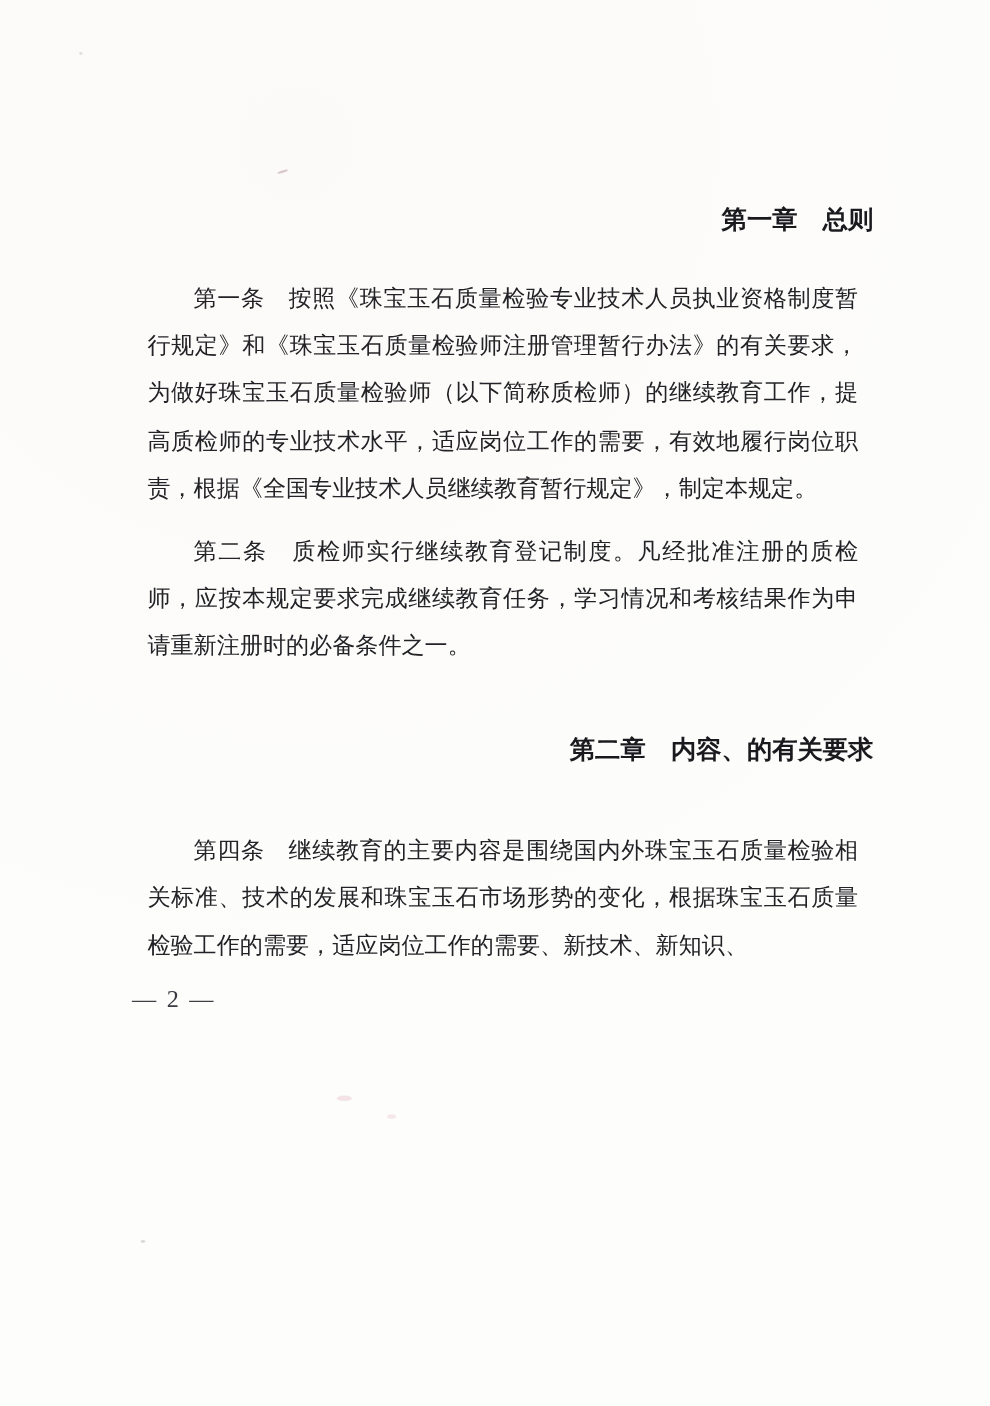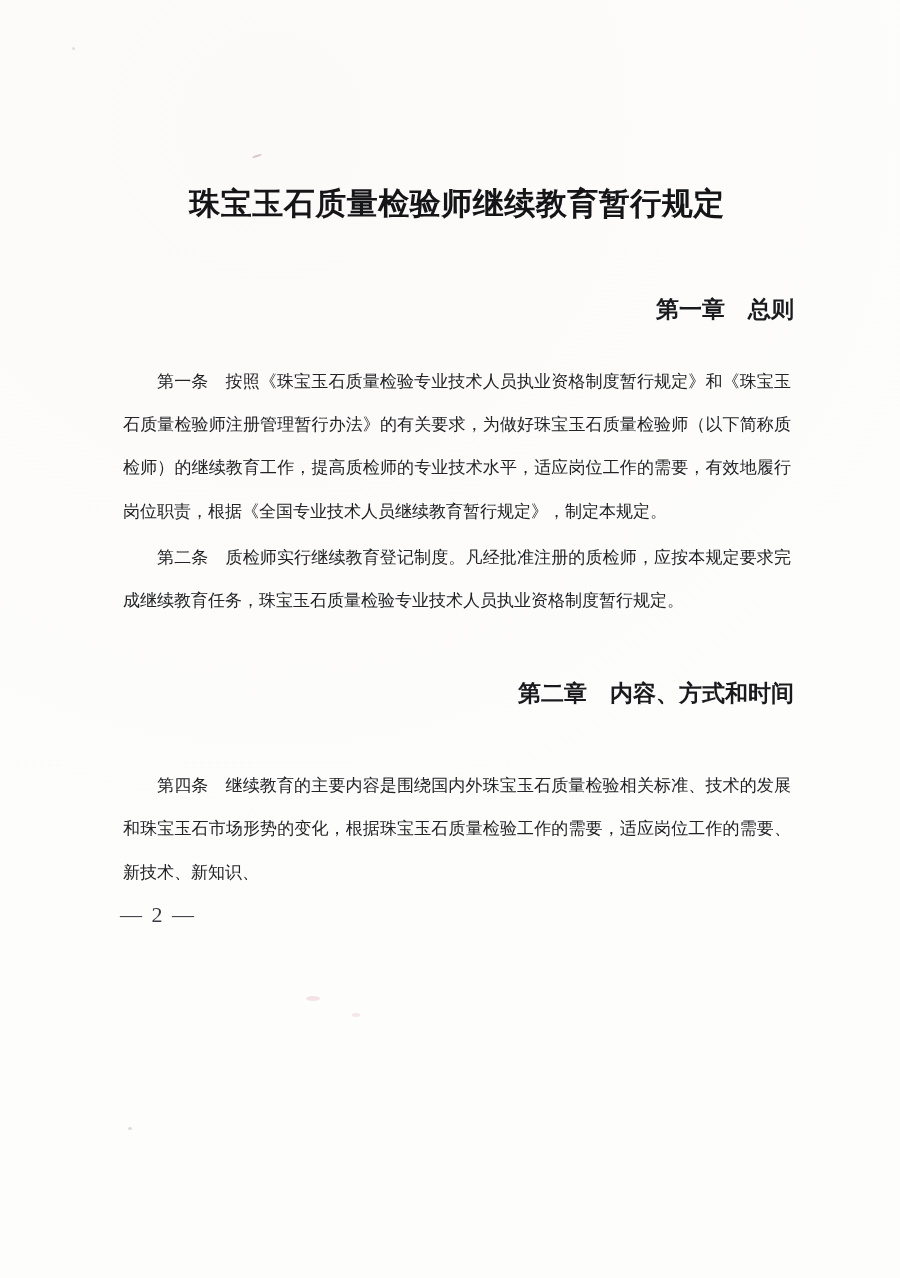--- a/index.html
+++ b/index.html
@@ -41,26 +41,26 @@
     line-height: 26px;
     text-align: right;
     color: #1a1a1e;
     margin: 0 0 38px 0;
   }
   .chapter-heading.second {
     margin-top: 58px;
     margin-bottom: 58px;
   }
   .body-text {
-    font-size: 17px;
+    font-size: 21px;
     line-height: 43.2px;
     text-align: justify;
     text-indent: 2em;
     color: #232327;
-    margin: 3px;
+    margin: 14px;
   }
   .page-number {
     font-size: 22px;
     line-height: 26px;
     color: #3a3a42;
     letter-spacing: 2px;
     margin-top: 8px;
   }
   
   .speckle {
@@ -72,30 +72,29 @@
   .speckle.s2 { left: 306px; top: 996px; width: 14px; height: 5px; background: rgba(222,170,180,0.30); }
   .speckle.s3 { left: 352px; top: 1013px; width: 8px; height: 4px; background: rgba(225,175,185,0.28); }
   .speckle.s4 { left: 128px; top: 1127px; width: 4px; height: 3px; background: rgba(120,120,130,0.25); }
   .speckle.s5 { left: 72px; top: 47px; width: 3px; height: 3px; background: rgba(120,120,130,0.2); }
 </style>
 </head>
 <body>
 
 <div class="page">
 
-  <h1 class="doc-title">珠宝玉石质量检验师继续教育暂行规定</h1>
 
   <h2 class="chapter-heading">第一章　总则</h2>
 
   <p class="body-text">第一条　按照《珠宝玉石质量检验专业技术人员执业资格制度暂行规定》和《珠宝玉石质量检验师注册管理暂行办法》的有关要求，为做好珠宝玉石质量检验师（以下简称质检师）的继续教育工作，提高质检师的专业技术水平，适应岗位工作的需要，有效地履行岗位职责，根据《全国专业技术人员继续教育暂行规定》，制定本规定。</p>
 
-  <p class="body-text">第二条　质检师实行继续教育登记制度。凡经批准注册的质检师，应按本规定要求完成继续教育任务，珠宝玉石质量检验专业技术人员执业资格制度暂行规定。</p>
+  <p class="body-text">第二条　质检师实行继续教育登记制度。凡经批准注册的质检师，应按本规定要求完成继续教育任务，学习情况和考核结果作为申请重新注册时的必备条件之一。</p>
 
 
-  <h2 class="chapter-heading second">第二章　内容、方式和时间</h2>
+  <h2 class="chapter-heading second">第二章　内容、的有关要求</h2>
 
   <p class="body-text">第四条　继续教育的主要内容是围绕国内外珠宝玉石质量检验相关标准、技术的发展和珠宝玉石市场形势的变化，根据珠宝玉石质量检验工作的需要，适应岗位工作的需要、新技术、新知识、</p>
 
   <div class="page-number">— 2 —</div>
 
   <div class="speckle s1"></div>
   <div class="speckle s2"></div>
   <div class="speckle s3"></div>
   <div class="speckle s4"></div>
   <div class="speckle s5"></div>

